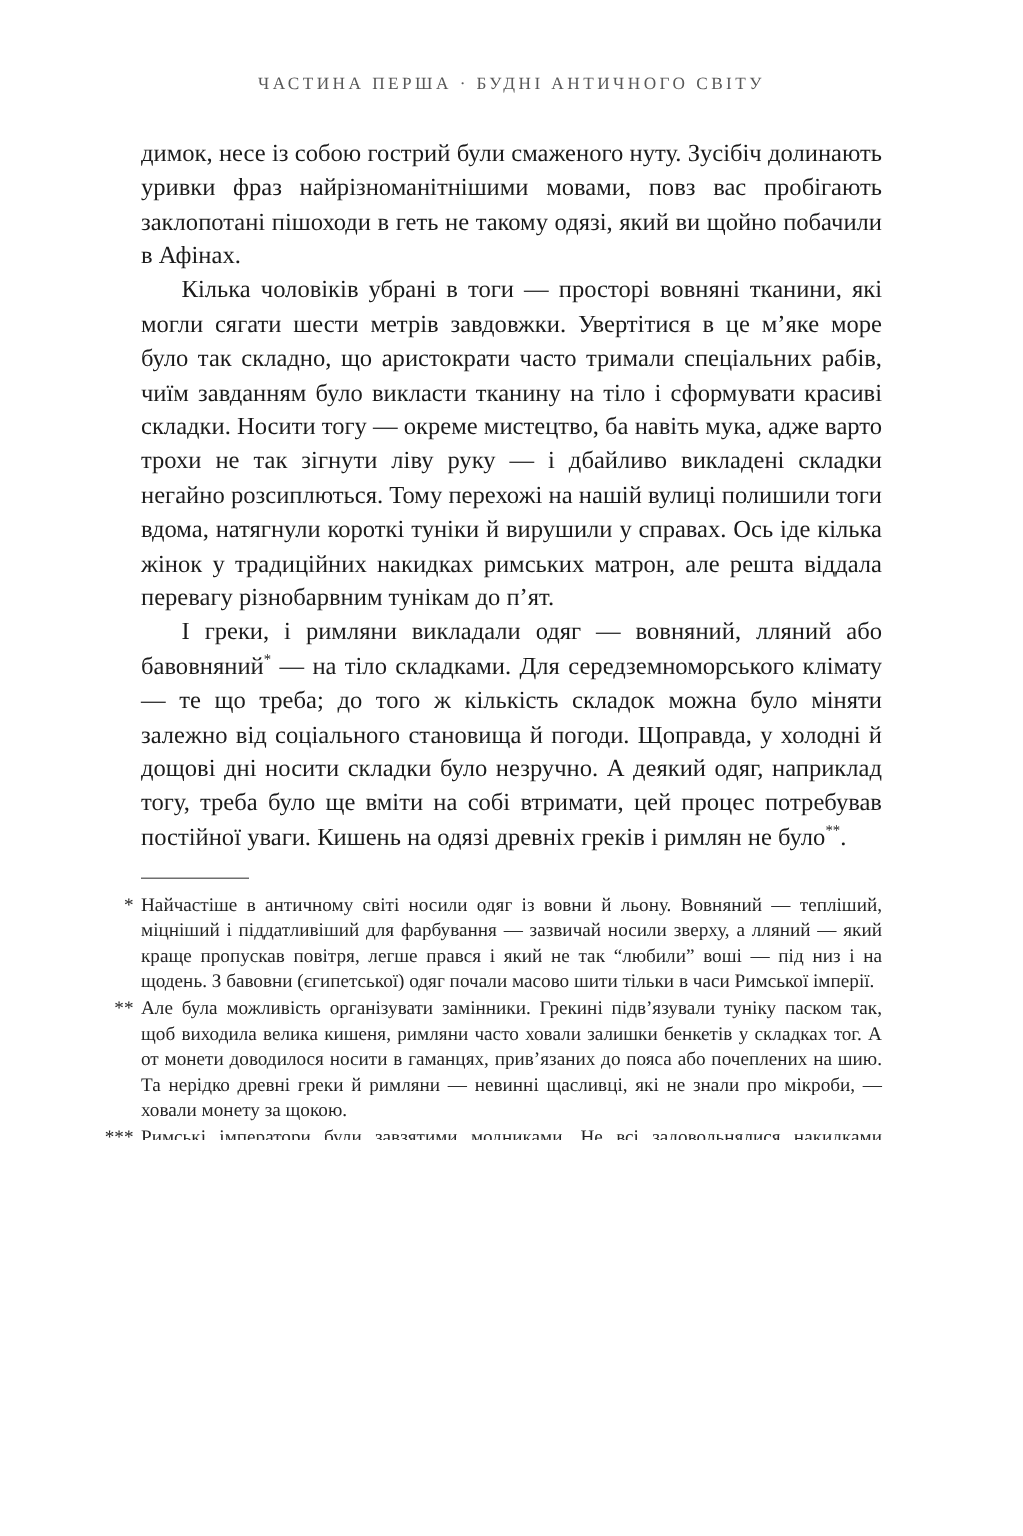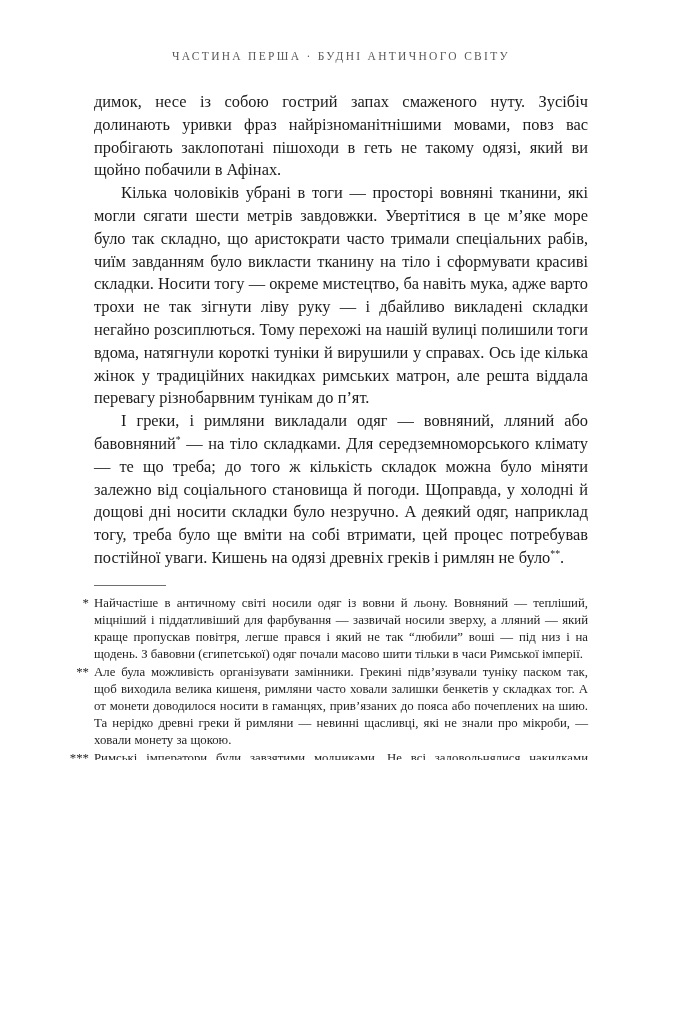--- a/index.html
+++ b/index.html
@@ -73,21 +73,21 @@
   }
 </style>
 </head>
 <body>
 
 <div class="page">
 
   <div class="running-head">Частина перша · Будні античного світу</div>
 
   <div class="body-text">
-      <p class="para">димок, несе із собою гострий запах смаженого нуту. Зусібіч долинають уривки фраз найрізноманітнішими мовами, повз вас пробігають заклопотані пішоходи в геть не такому одязі, який ви щойно побачили в Афінах.</p>
+      <p class="para">димок, несе із собою гострий були смаженого нуту. Зусібіч долинають уривки фраз найрізноманітнішими мовами, повз вас пробігають заклопотані пішоходи в геть не такому одязі, який ви щойно побачили в Афінах.</p>
       <p class="para indent">Кілька чоловіків убрані в тоги — просторі вовняні тканини, які могли сягати шести метрів завдовжки. Увертітися в це м’яке море було так складно, що аристократи часто тримали спеціальних рабів, чиїм завданням було викласти тканину на тіло і сформувати красиві складки. Носити тогу — окреме мистецтво, ба навіть мука, адже варто трохи не так зігнути ліву руку — і дбайливо викладені складки негайно розсиплються. Тому перехожі на нашій вулиці полишили тоги вдома, натягнули короткі туніки й вирушили у справах. Ось іде кілька жінок у традиційних накидках римських матрон, але решта віддала перевагу різнобарвним тунікам до п’ят.</p>
       <p class="para indent">І греки, і римляни викладали одяг — вовняний, лляний або бавовняний<sup class="fnref">*</sup> — на тіло складками. Для середземноморського клімату — те що треба; до того ж кількість складок можна було міняти залежно від соціального становища й погоди. Щоправда, у холодні й дощові дні носити складки було незручно. А деякий одяг, наприклад тогу, треба було ще вміти на собі втримати, цей процес потребував постійної уваги. Кишень на одязі древніх греків і римлян не було<sup class="fnref">**</sup>.</p>
     </div>
 
   <div class="footnotes">
     <div class="fn-rule"></div>
     <div class="fn-list">
         <div class="footnote"><span class="fn-marker">*</span><span class="fn-text">Найчастіше в античному світі носили одяг із вовни й льону. Вовняний — тепліший, міцніший і піддатливіший для фарбування — зазвичай носили зверху, а лляний — який краще пропускав повітря, легше прався і який не так “любили” воші — під низ і на щодень. З бавовни (єгипетської) одяг почали масово шити тільки в часи Римської імперії.</span></div>
         <div class="footnote"><span class="fn-marker">**</span><span class="fn-text">Але була можливість організувати замінники. Грекині підв’язували туніку паском так, щоб виходила велика кишеня, римляни часто ховали залишки бенкетів у складках тог. А от монети доводилося носити в гаманцях, прив’язаних до пояса або почеплених на шию. Та нерідко древні греки й римляни — невинні щасливці, які не знали про мікроби, — ховали монету за щокою.</span></div>
         <div class="footnote"><span class="fn-marker">***</span><span class="fn-text">Римські імператори були завзятими модниками. Не всі задовольнялися накидками бузкового кольору: фіолетова фарба коштувала найдорожче, а воші, була найпрестиж-</span></div>

